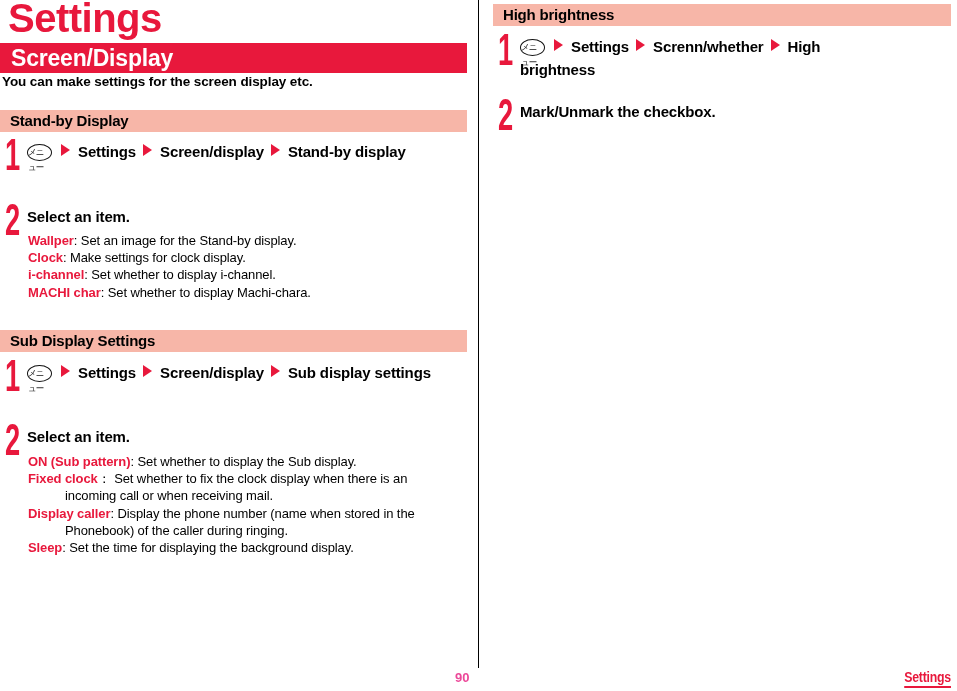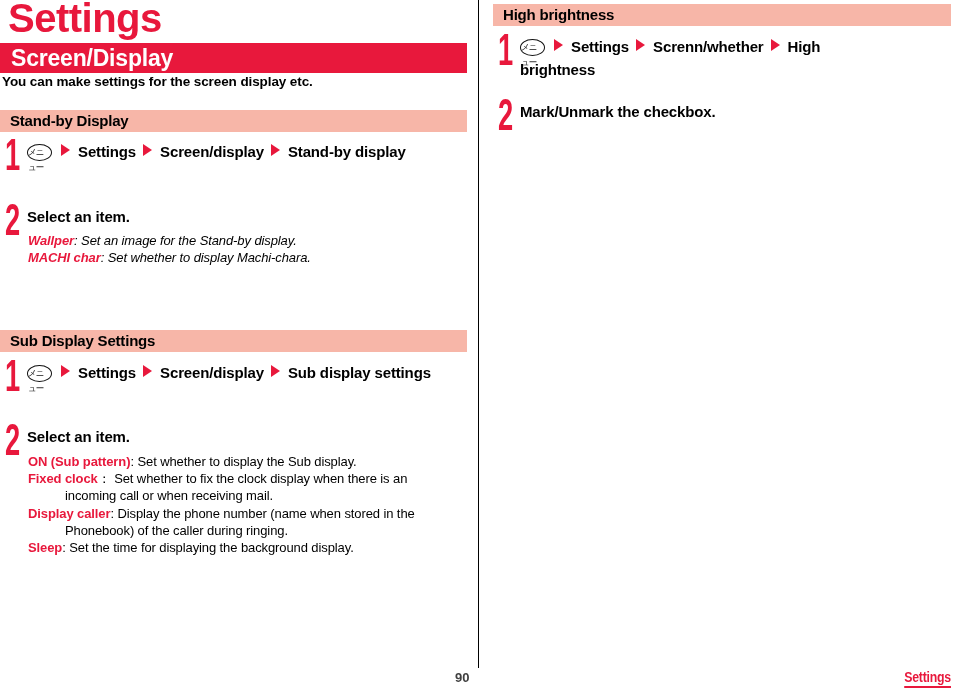--- a/index.html
+++ b/index.html
@@ -103,21 +103,21 @@
   }
   .opt{ position:relative; padding-left:0; }
   .opt .name{ color:#E8183C; font-weight:bold; }
   .opt .sep{ color:#000; }
   .opt .desc{ color:#000; }
   .opt .cont{ display:block; padding-left:37px; }
 
   
   .footer-page{
     position:absolute; left:455px; top:670px;
-    font-size:13px; font-weight:bold; color:#404040;
+    font-size:13px; font-weight:bold; color:#ec4899;
   }
   .footer-chapter{
     position:absolute; right:6px; top:669px;
     font-size:14.5px; font-weight:bold; color:#E8183C;
     border-bottom:2.2px solid #E8183C; padding-bottom:1px;
     letter-spacing:-0.3px;
     transform:scaleX(0.85); transform-origin:right top;
   }
 </style>
 </head>
@@ -150,23 +150,29 @@
         <span class="tri"></span>
         <span>Screen/display</span>
         <span class="tri"></span>
         <span>Stand-by display</span>
       </div>
     </div>
 
     <div class="step" style="left:5px; top:205px; width:460px;">
       <div class="step-num">2</div>
       <div class="step-body w-left">Select an item.</div>
-      <div class="opt-list" style="left:23px; top:27px; width:450px;font-style:italic;">
+      <div class="opt-list" style="left:23px; top:27px; width:450px;">
         <div class="opt">
           <span class="name">Wallper</span><span class="sep">: </span><span class="desc">Set an image for the Stand-by display.</span>
+        </div>
+        <div class="opt">
+          <span class="name">Clock</span><span class="sep">: </span><span class="desc">Make settings for clock display.</span>
+        </div>
+        <div class="opt">
+          <span class="name">i-channel</span><span class="sep">: </span><span class="desc">Set whether to display i-channel.</span>
         </div>
         <div class="opt">
           <span class="name">MACHI char</span><span class="sep">: </span><span class="desc">Set whether to display Machi-chara.</span>
         </div>
       </div>
     </div>
 
     <div class="pink-band" style="left:0px; top:330px; width:467px;">
       <span>Sub Display Settings</span>
     </div>

